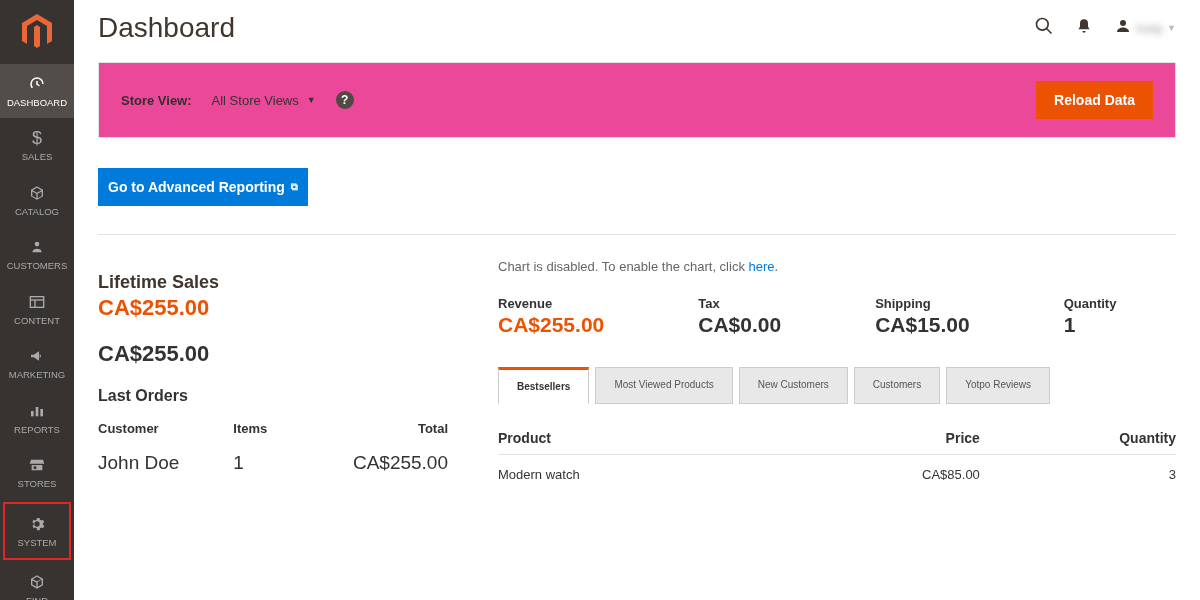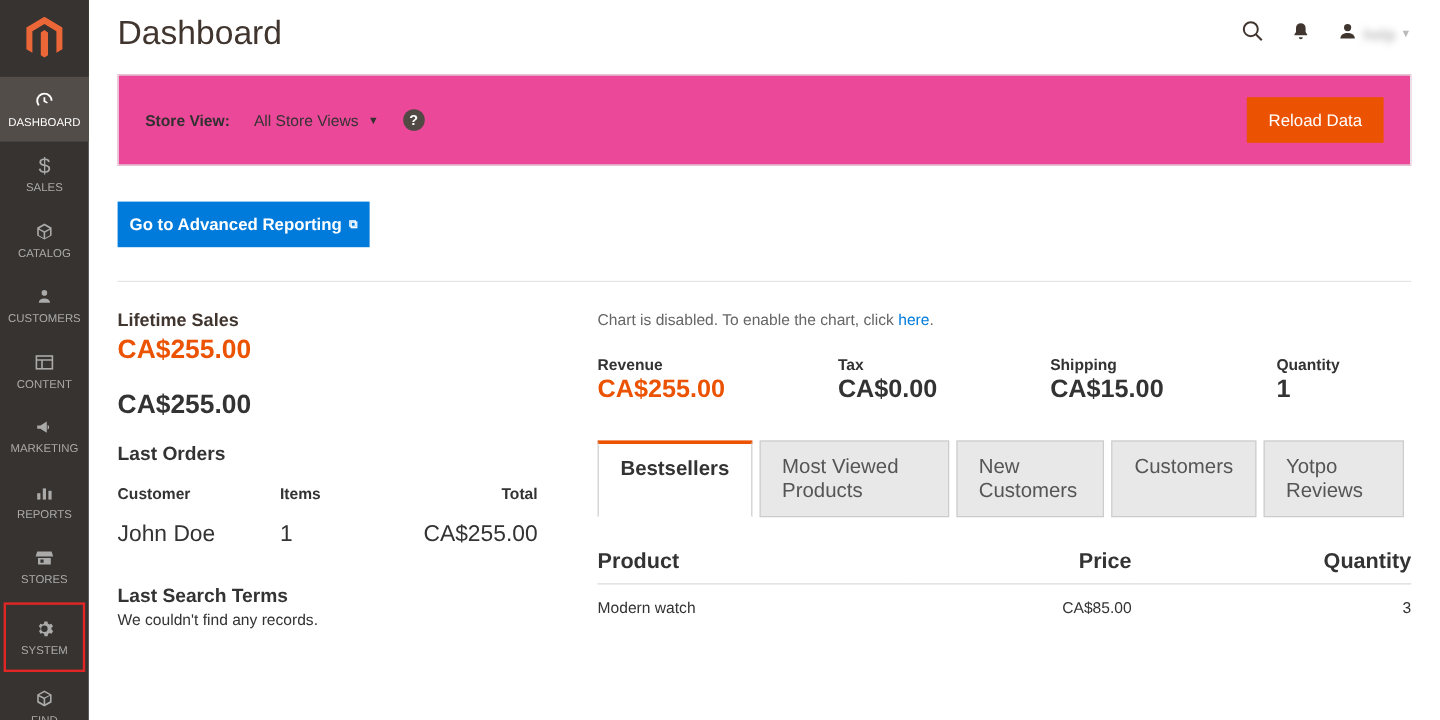--- a/index.html
+++ b/index.html
@@ -24,35 +24,35 @@
 .header-icons .hi { font-size: 18px; cursor: pointer; }
 .header-icons .user-block { display: flex; align-items: center; gap: 4px; }
 .header-icons .uname { color: #bbb; font-weight: 600; filter: blur(3px); }
 
 .store-bar { background: #ec4899; border: 1px solid #e3e3e3; padding: 18px 22px; display: flex; align-items: center; justify-content: space-between; margin-bottom: 30px; }
 .store-left { display: flex; align-items: center; gap: 20px; }
 .sv-label { font-weight: 600; font-size: 13px; color: #303030; }
 .sv-select { display: flex; align-items: center; gap: 8px; color: #333; cursor: pointer; font-size: 13px; }
 .sv-select .caret { font-size: 9px; }
 .help-q { width: 18px; height: 18px; border-radius: 50%; background: #514943; color: #fff; display: flex; align-items: center; justify-content: center; font-weight: 700; font-size: 12px; cursor: pointer; }
-.btn-orange { background: #eb5202; color: #fff; border: none; padding: 11px 18px; font-size: 14px; font-weight: 400; cursor: pointer; }
+.btn-orange { background: #eb5202; color: #fff; border: none; padding: 11px 18px; font-size: 14px; font-weight: 700; cursor: pointer; }
 .btn-blue { background: #007bdb; color: #fff; border: none; padding: 11px 10px; font-size: 14px; font-weight: 600; cursor: pointer; display: inline-flex; align-items: center; gap: 6px; }
 
 .section-break { border-top: 1px solid #e3e3e3; margin-bottom: 24px; }
 
 .adv-rep { display: flex; justify-content: space-between; align-items: flex-start; margin-bottom: 28px; gap: 24px; }
 .adv-rep-left h2 { font-size: 18px; font-weight: 600; color: #41362f; margin-bottom: 6px; }
 .adv-rep-left p { color: #333; line-height: 1.5; max-width: 820px; }
 
 .cols { display: flex; gap: 50px; }
 .col-left { flex: 0 0 350px; }
 .col-right { flex: 1; }
 
 .stat-block { margin-bottom: 20px; }
-.stat-label { font-size: 15px; font-weight: 600; color: #41362f; margin-bottom: 2px; }
+.stat-label { font-size: 18px; font-weight: 600; color: #41362f; margin-bottom: 2px; margin-top: 13px; }
 .stat-val { font-size: 22px; font-weight: 700; }
 .stat-val.orange { color: #eb5202; }
 
 .last-orders h3 { font-size: 16px; font-weight: 600; margin-bottom: 10px; }
 .tbl { width: 100%; border-collapse: collapse; }
 .tbl th { text-align: left; font-weight: 600; padding: 6px 0; border-bottom: 0px solid #e3e3e3; font-size: 13px; }
 .tbl th.num, .tbl td.num { text-align: right; }
 .tbl td { padding: 10px 0; font-size: 19px; }
 
 .search-terms { margin-top: 22px; }
@@ -61,25 +61,25 @@
 
 .chart-note { color: #666; margin-bottom: 22px; }
 .chart-note a { color: #007bdb; text-decoration: none; cursor: pointer; }
 
 .metrics { display: flex; gap: 94px; margin-bottom: 30px; }
 .metric .mlabel { font-weight: 600; font-size: 13px; margin-bottom: 2px; }
 .metric .mval { font-size: 21px; font-weight: 600; }
 .metric .mval.orange { color: #eb5202; }
 
 .tabs { display: flex; border-bottom: 0; margin-bottom: 0; }
-.tab { padding: 11px 18px; background: #e8e8e8; border: 1px solid #ccc; color: #555; font-size: 17px; cursor: pointer; margin-right: 6px; }
+.tab { padding: 11px 18px; background: #e8e8e8; border: 1px solid #ccc; color: #555; font-size: 10px; cursor: pointer; margin-right: 6px; }
 .tab.active { background: #fff; border-top: 3px solid #eb5202; border-bottom: 1px solid #fff; font-weight: 600; color: #333; }
 
 .tab-content { border-top: 0; padding-top: 18px; }
-.tab-tbl th { text-align: left; font-weight: 600; padding: 8px 0; border-bottom: 1px solid #e3e3e3; font-size: 18px; }
+.tab-tbl th { text-align: left; font-weight: 600; padding: 8px 0; border-bottom: 1px solid #e3e3e3; font-size: 14px; }
 .tab-tbl th.num, .tab-tbl td.num { text-align: right; }
 .tab-tbl td { padding: 12px 0; font-size: 13px; }
 
 .ext-icon { font-size: 10px; vertical-align: super; }
 </style>
 </head>
 <body>
 
 <div class="app">
   <div class="sidebar">
@@ -235,24 +235,20 @@
             </thead>
             <tbody>
               <tr>
                 <td>John Doe</td>
                 <td>1</td>
                 <td class="num">CA$255.00</td>
               </tr>
             </tbody>
           </table>
         </div>
-        <div class="search-terms">
-          <h3>Last Search Terms</h3>
-          <p>We couldn't find any records.</p>
-        </div>
       </div>
 
       <div class="col-right">
         <div class="chart-note">
           <span>Chart is disabled. To enable the chart, click </span><a>here</a><span>.</span>
         </div>
         <div class="metrics">
           <div class="metric">
             <div class="mlabel">Revenue</div>
             <div class="mval orange">CA$255.00</div>

